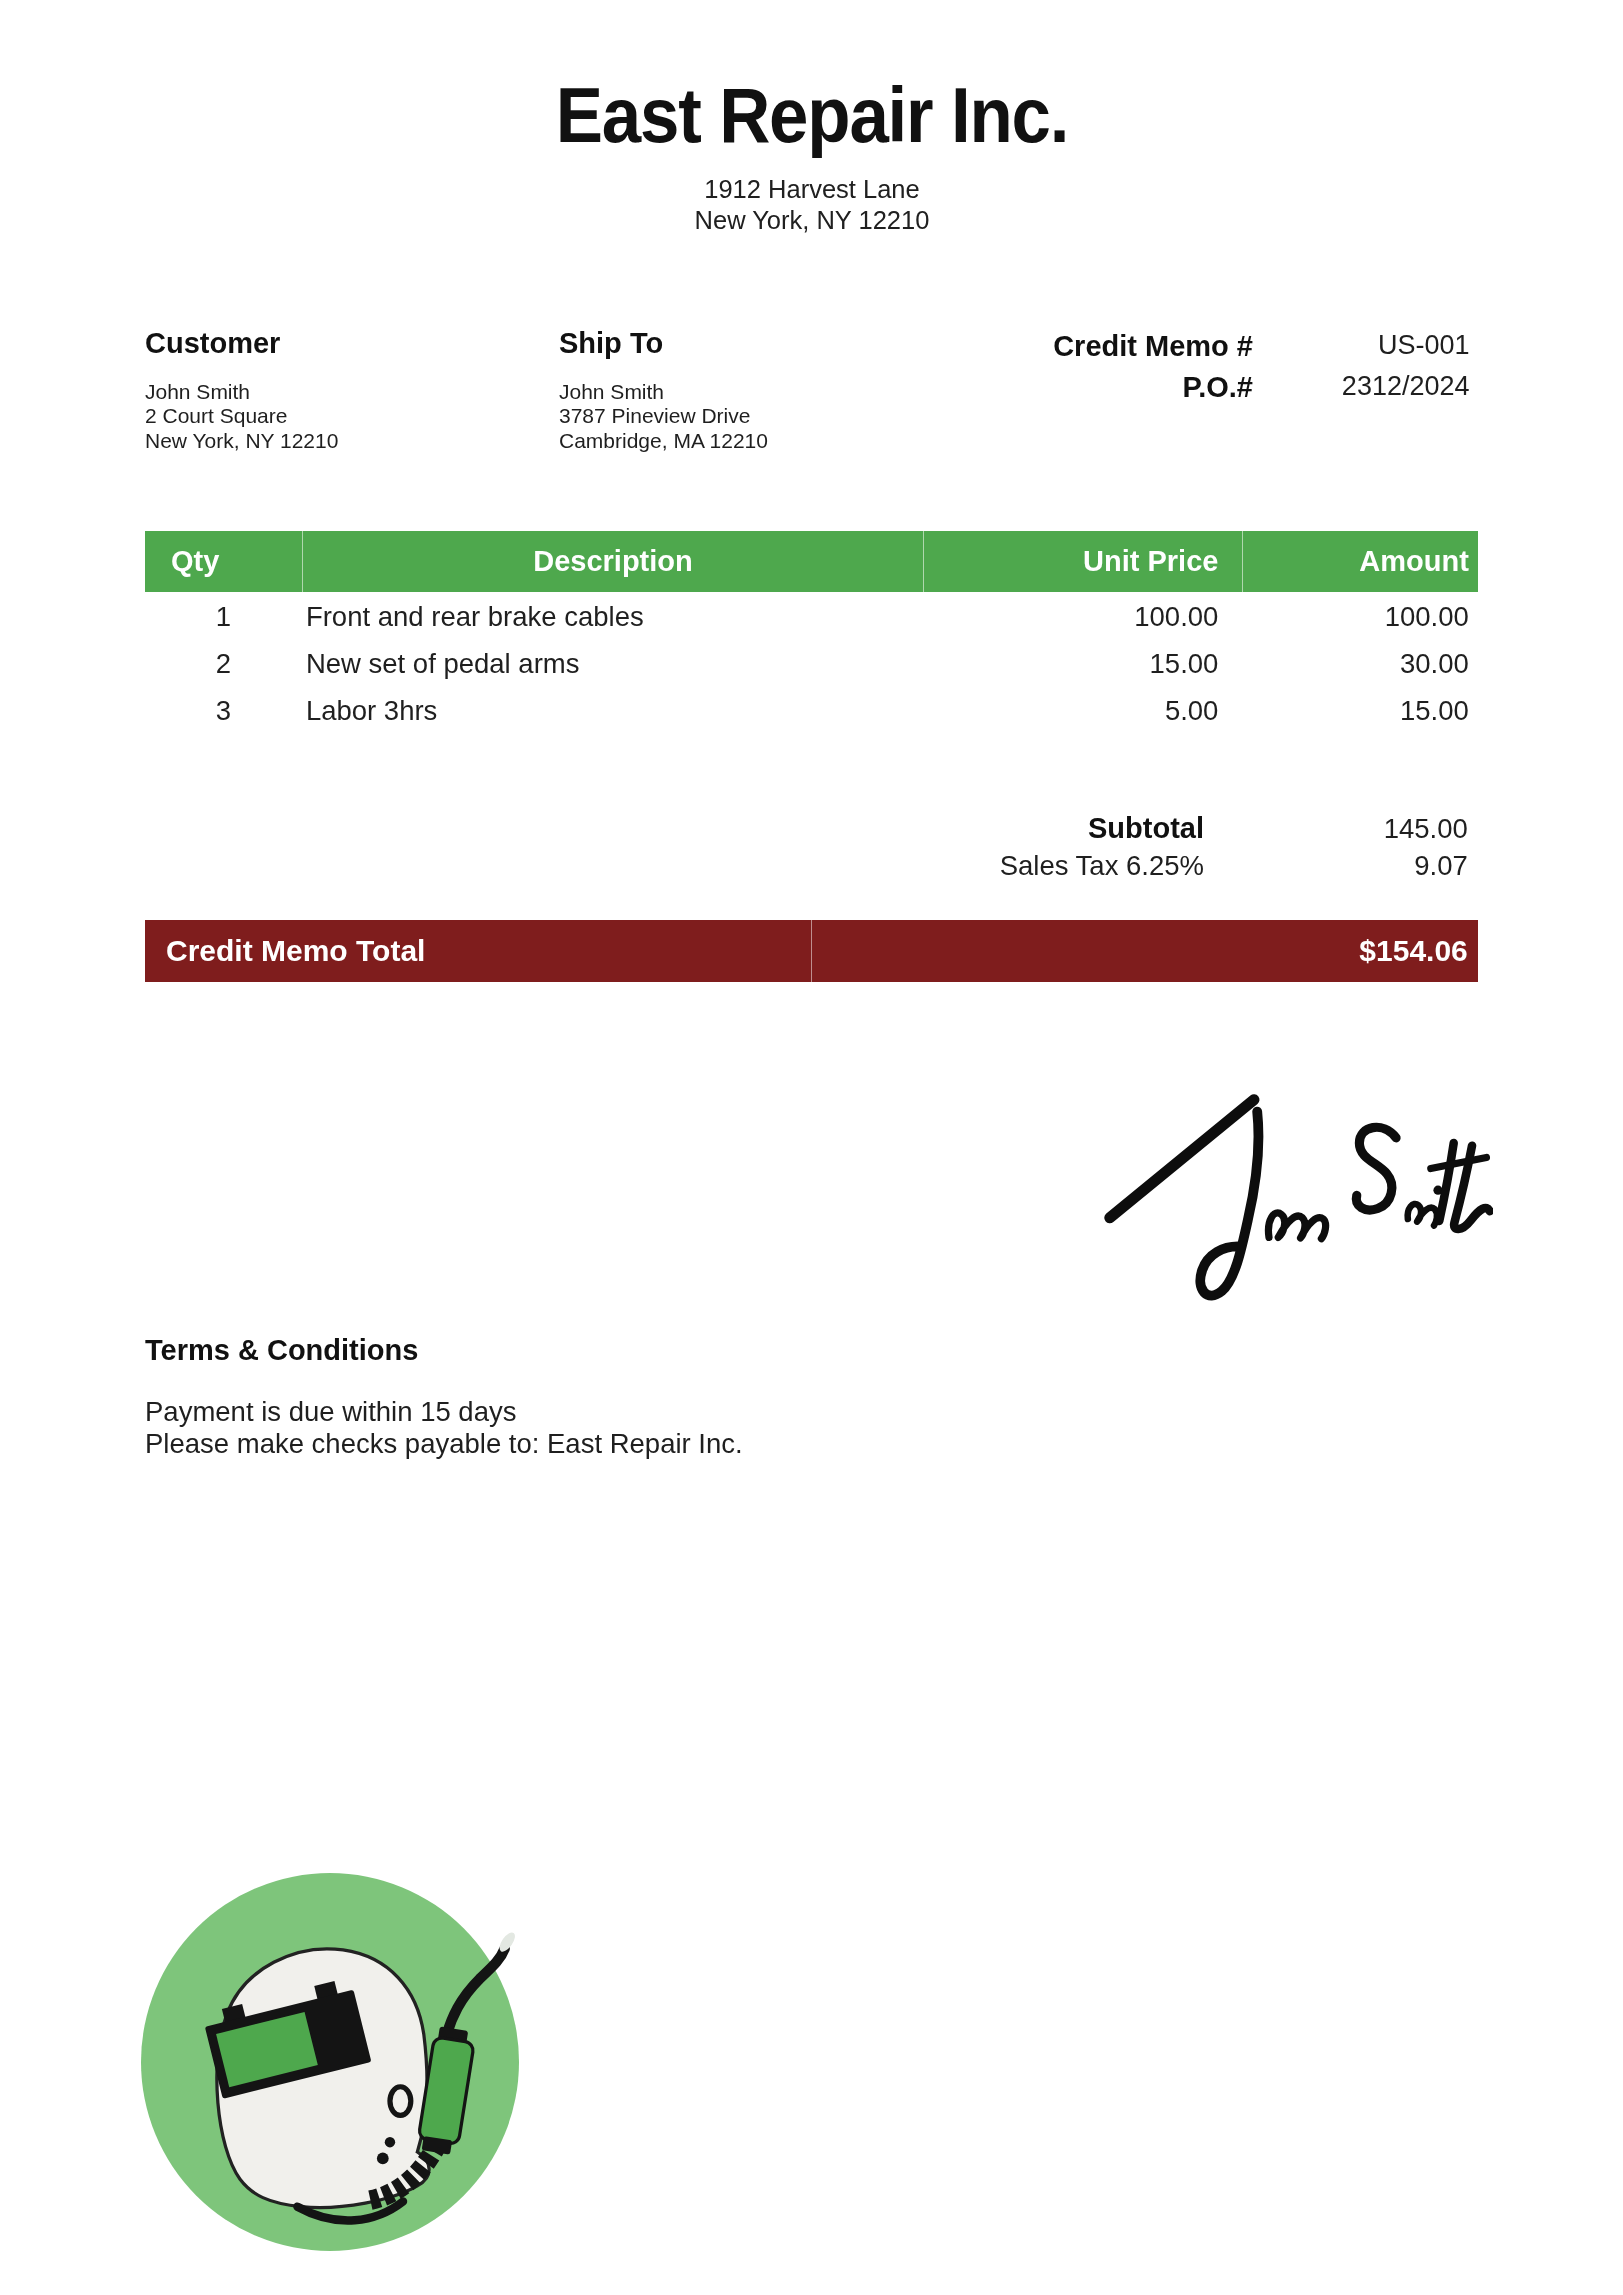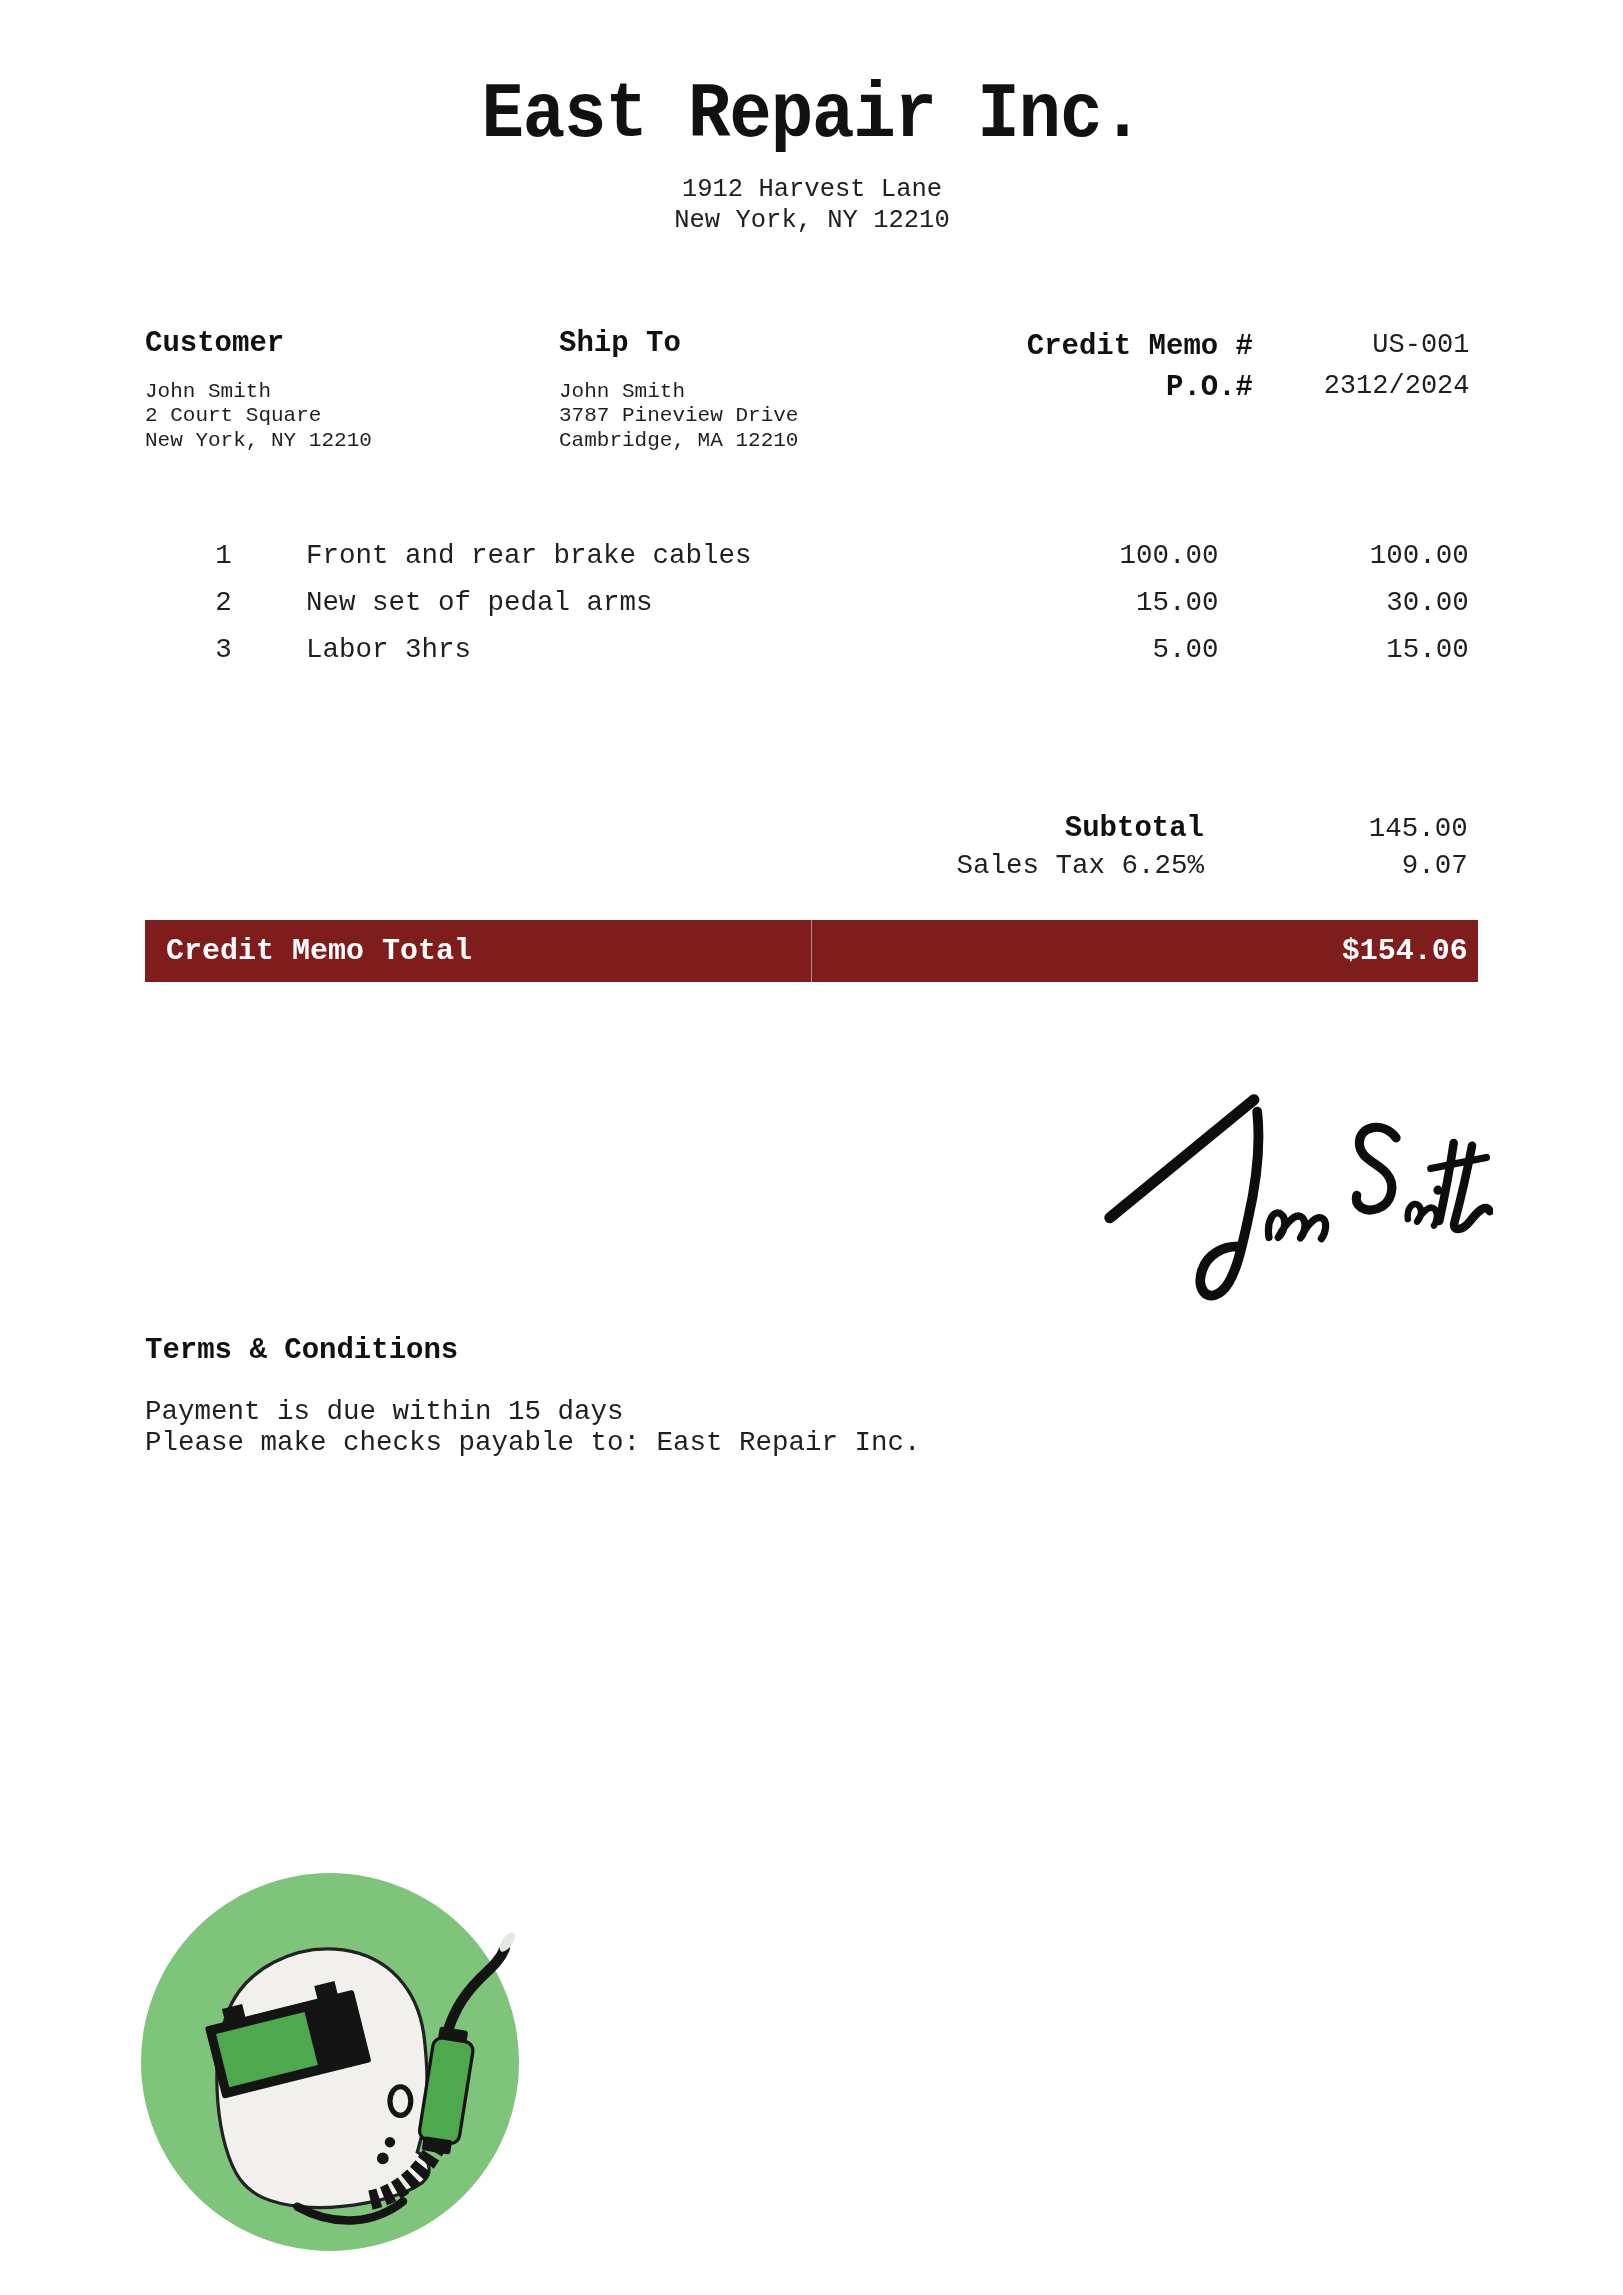--- a/index.html
+++ b/index.html
@@ -1,20 +1,20 @@
 <!DOCTYPE html>
 <html style="font-size:10.5px"><head>
 <meta charset="utf-8">
 <style>
   html,body { margin:0; padding:0; background:#ffffff; }
   .page {
     position:relative;
     width:1624px; height:2295px;
     background:#ffffff;
-    font-family:Liberation Mono, monospace;
+    font-family:Liberation Sans, sans-serif;
     color:#1f1f1f;
     overflow:hidden;
   }
 
   
   .doc-header { position:absolute; top:77px; left:0; width:100%; text-align:center; }
   .company-name {
     font-size:77px; font-weight:700; color:#111;
     letter-spacing:-1.3px; line-height:1;
     transform:scaleX(.92); transform-origin:center;
@@ -117,20 +117,26 @@
         <div class="meta-value">US-001</div>
       </div>
       <div class="meta-row">
         <div class="meta-label">P.O.#</div>
         <div class="meta-value">2312/2024</div>
       </div>
     </div>
   </div>
 
   <div class="items-table">
+    <div class="thead">
+      <div class="col-qty">Qty</div>
+      <div class="col-desc">Description</div>
+      <div class="col-unit">Unit Price</div>
+      <div class="col-amount">Amount</div>
+    </div>
     <div class="tbody">
       <div class="trow">
         <div class="col-qty">1</div>
         <div class="col-desc">Front and rear brake cables</div>
         <div class="col-unit">100.00</div>
         <div class="col-amount">100.00</div>
       </div>
       <div class="trow">
         <div class="col-qty">2</div>
         <div class="col-desc">New set of pedal arms</div>

